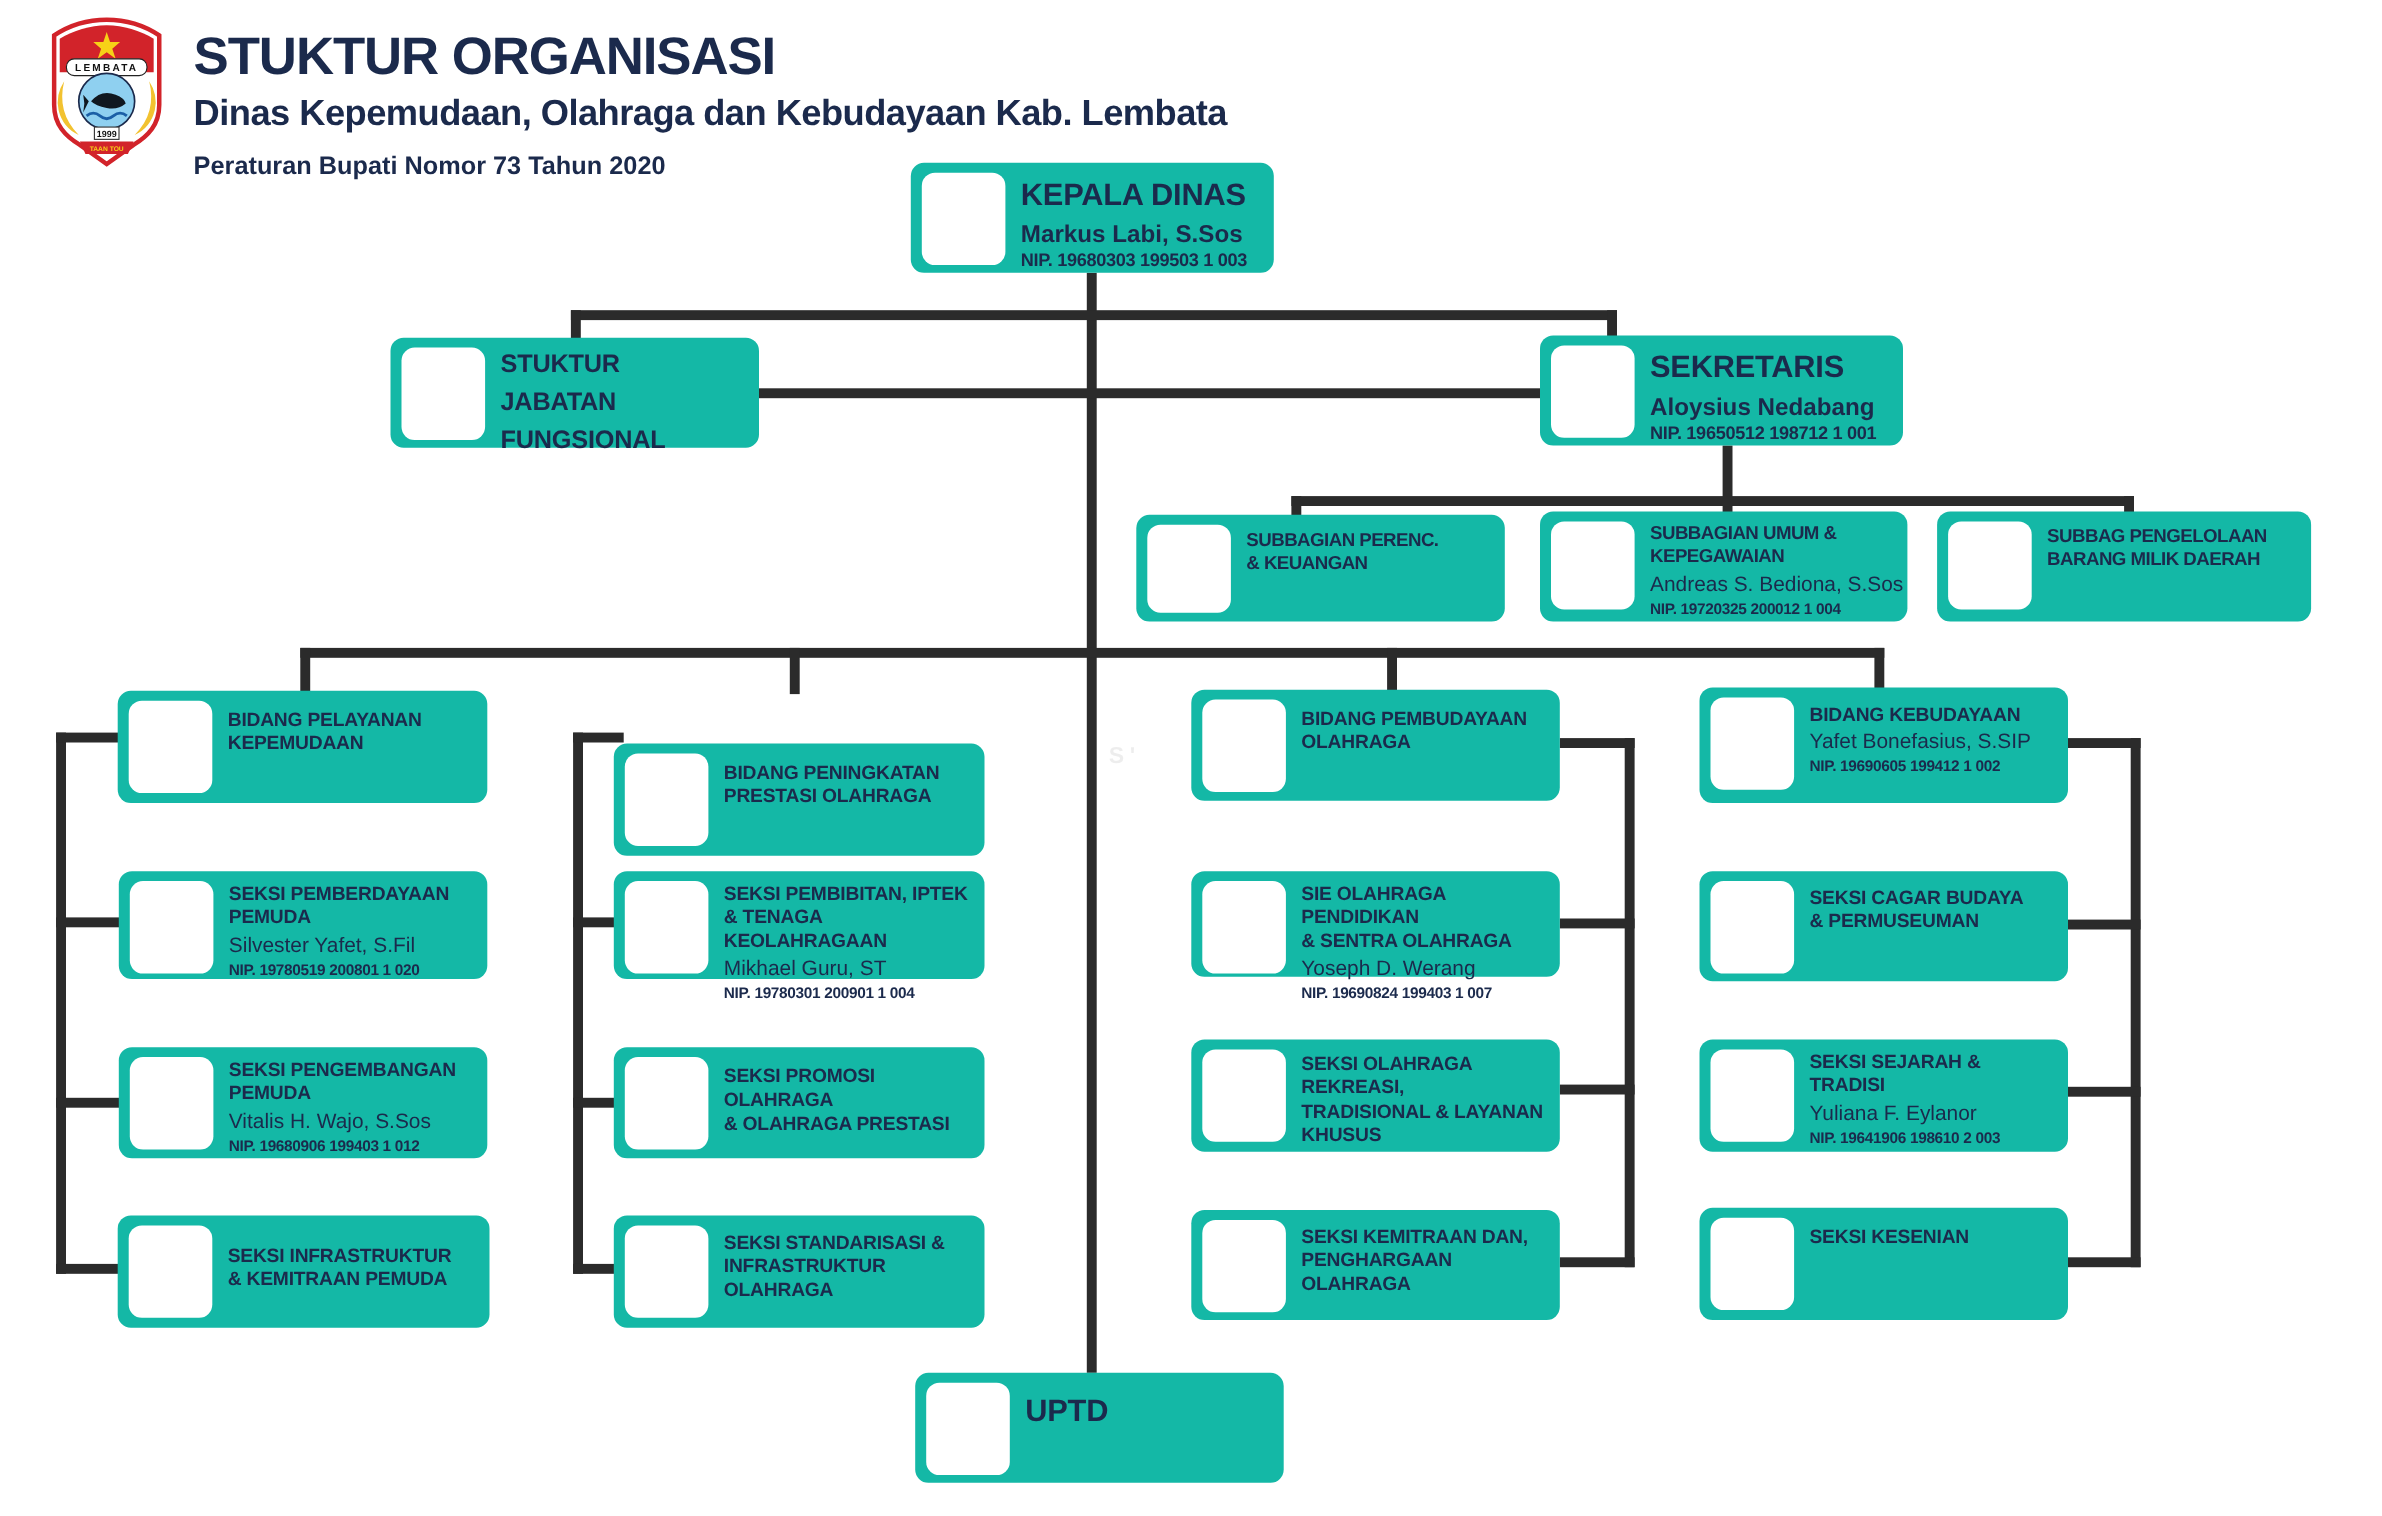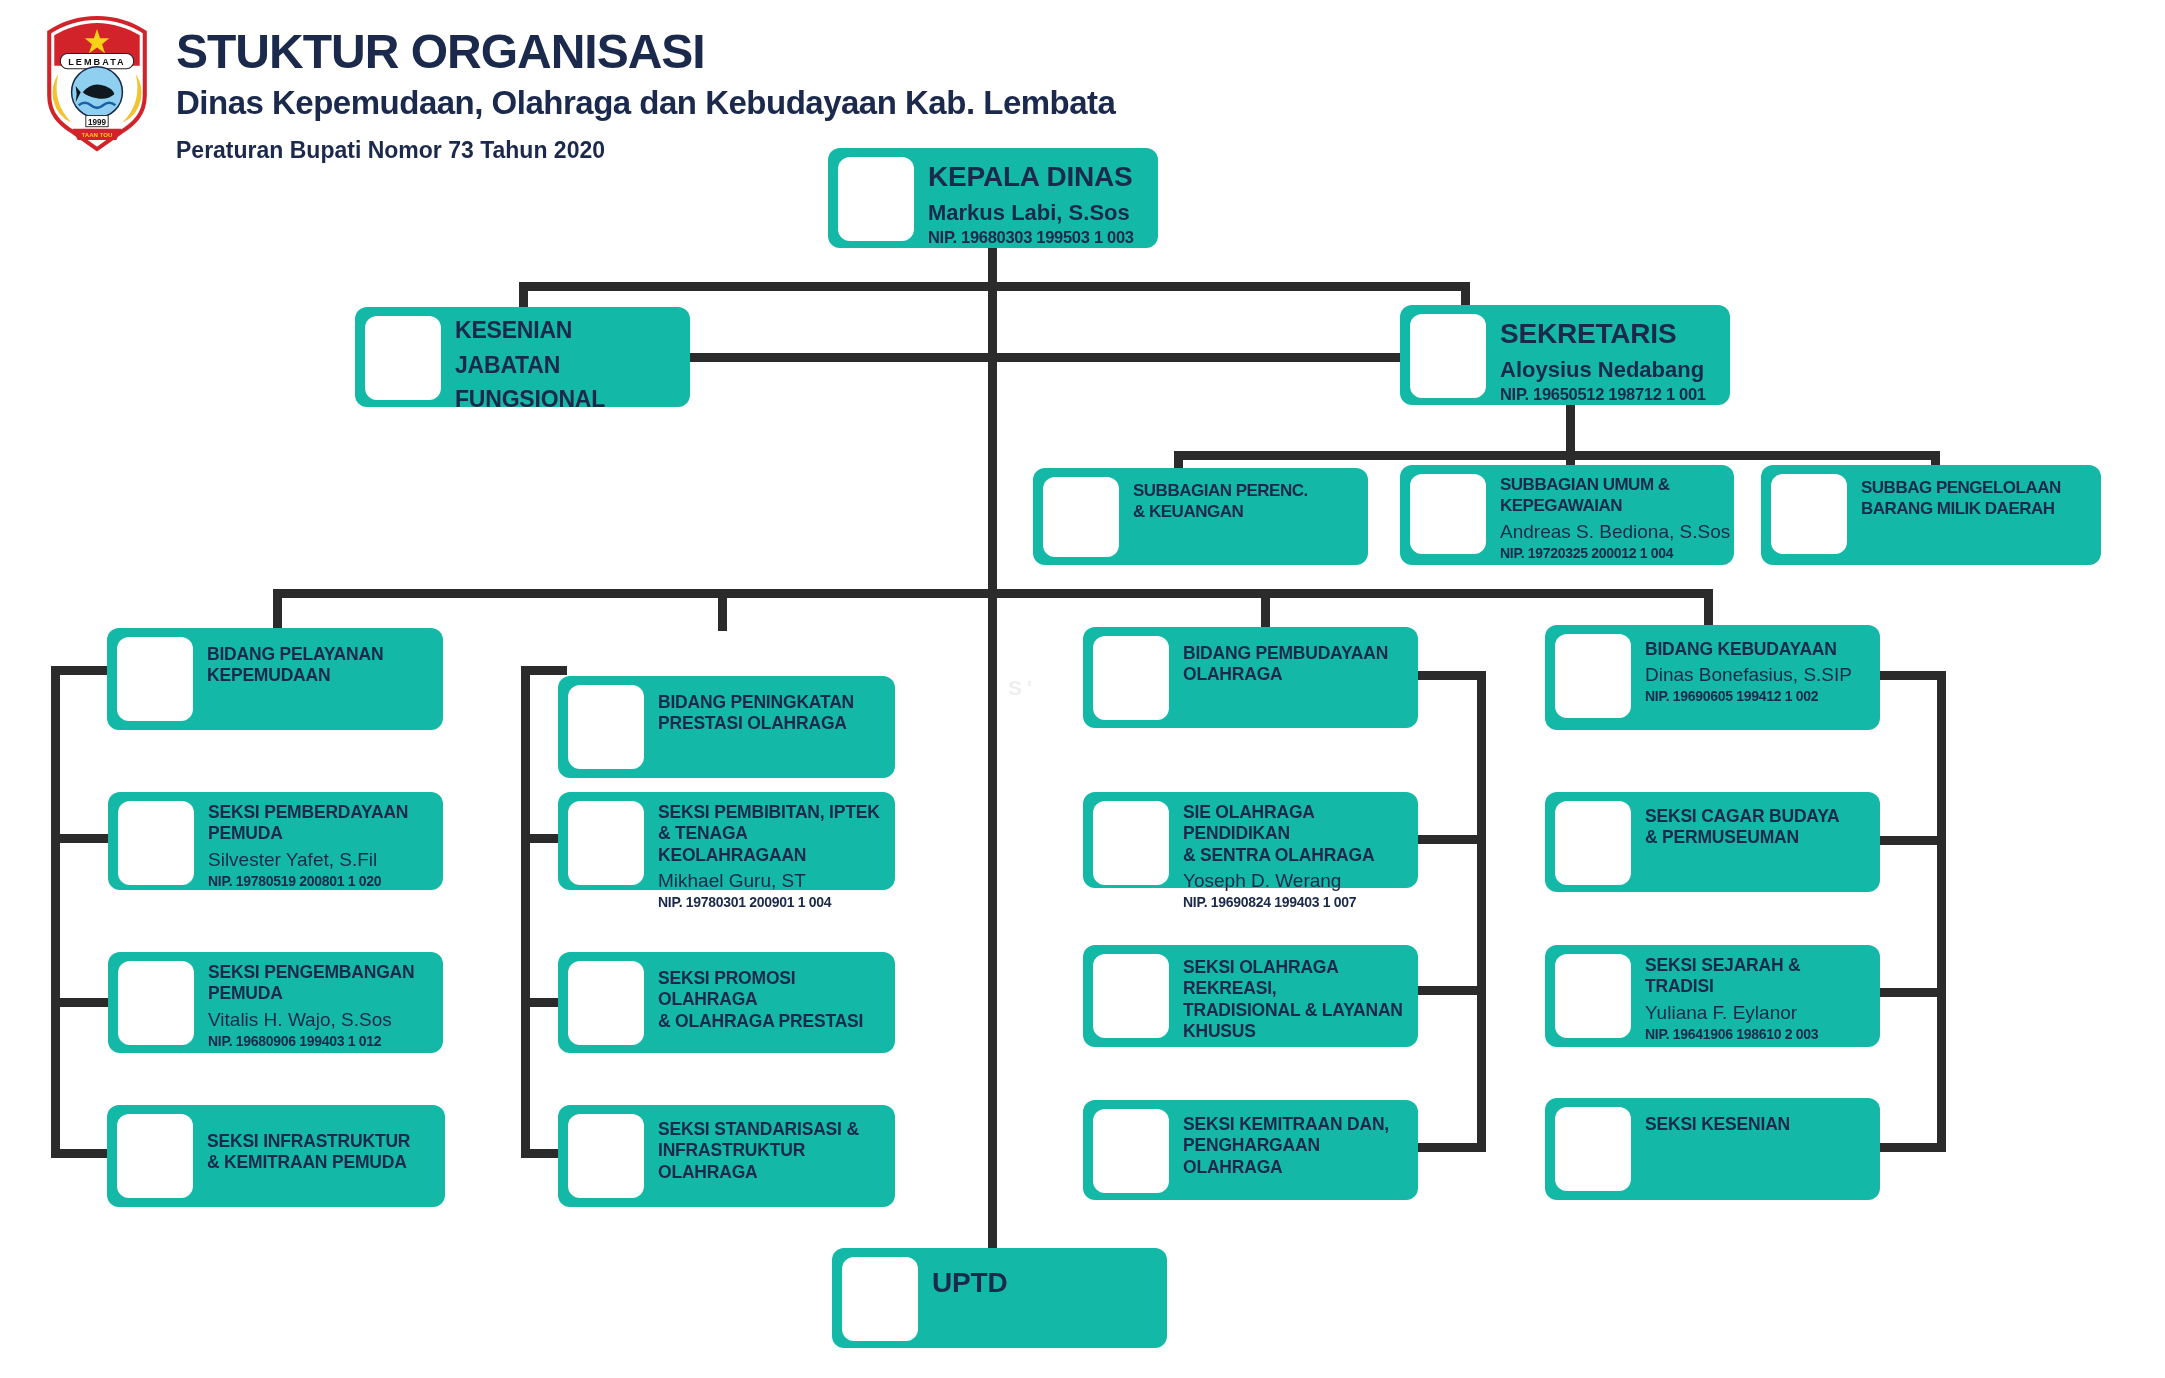--- a/index.html
+++ b/index.html
@@ -112,21 +112,21 @@
     <div class="nt">
         <div class="t">KEPALA DINAS</div>
       <div class="n b">Markus Labi, S.Sos</div>
       <div class="p">NIP. 19680303 199503 1 003</div>
       </div>
   </div>
 
   <div class="node md" style="left:355px;top:307px;width:335px;height:100px;">
     <div class="photo"></div>
     <div class="nt" style="top:6px;">
-        <div class="t">KESENIAN
+        <div class="t">STUKTUR
 JABATAN
 FUNGSIONAL</div>
       </div>
   </div>
 
   <div class="node lg" style="left:1400px;top:305px;width:330px;height:100px;">
     <div class="photo"></div>
     <div class="nt">
         <div class="t">SEKRETARIS</div>
       <div class="n b">Aloysius Nedabang</div>
@@ -181,21 +181,21 @@
     <div class="nt" style="top:16px;">
         <div class="t">BIDANG PEMBUDAYAAN
 OLAHRAGA</div>
       </div>
   </div>
 
   <div class="node" style="left:1545px;top:625px;width:335px;height:105px;">
     <div class="photo"></div>
     <div class="nt" style="top:14px;">
         <div class="t">BIDANG KEBUDAYAAN</div>
-      <div class="n">Dinas Bonefasius, S.SIP</div>
+      <div class="n">Yafet Bonefasius, S.SIP</div>
       <div class="p">NIP. 19690605 199412 1 002</div>
       </div>
   </div>
 
   <div class="node" style="left:108px;top:792px;width:335px;height:98px;">
     <div class="photo"></div>
     <div class="nt" style="top:10px;">
         <div class="t">SEKSI PEMBERDAYAAN
 PEMUDA</div>
       <div class="n">Silvester Yafet, S.Fil</div>

